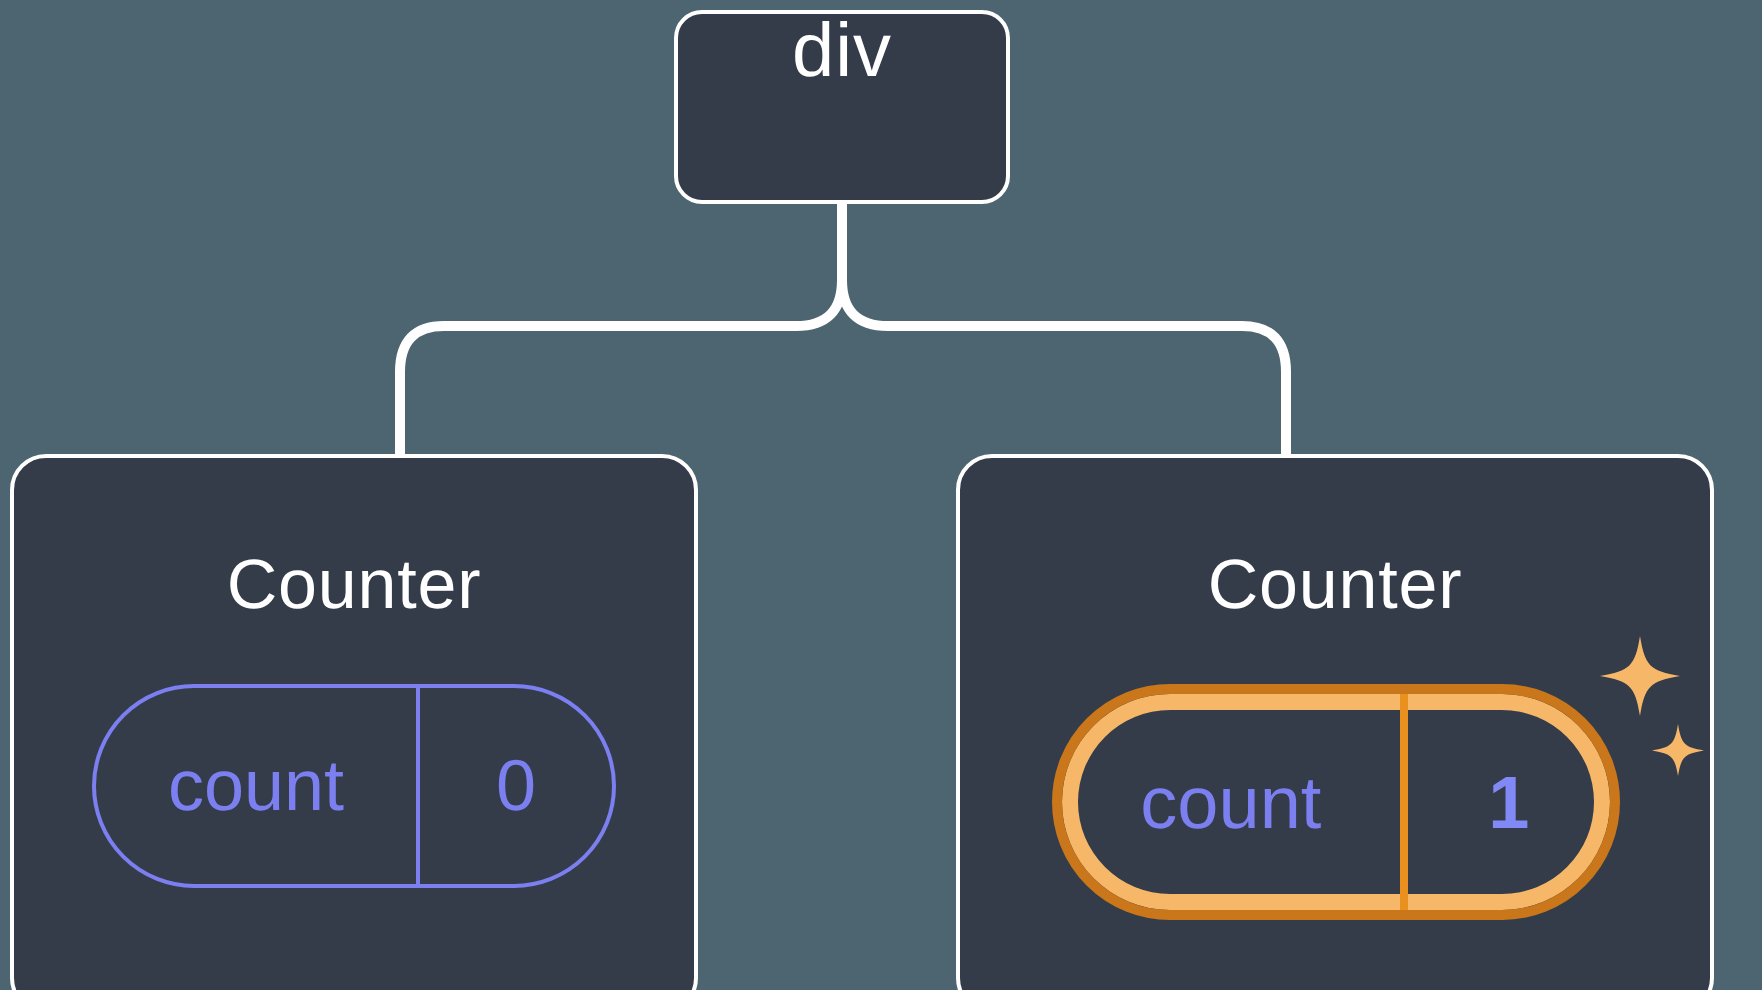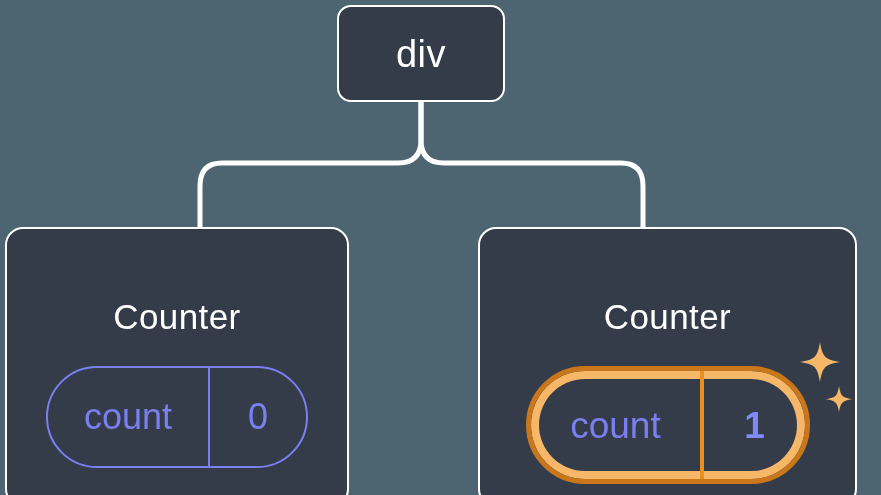--- a/index.html
+++ b/index.html
@@ -34,21 +34,21 @@
     border-radius: 18px;
     box-sizing: border-box;
   }
   .node-root {
     left: 337px;
     top: 5px;
     width: 168px;
     height: 97px;
     border-radius: 14px;
     display: flex;
-    align-items: center;
+    align-items: flex-start;
     justify-content: center;
   }
   .node-title-root {
     color: #ffffff;
     font-size: 38px;
     font-weight: 300;
     letter-spacing: 0.5px;
     line-height: 1;
   }
   .node-child {
@@ -60,21 +60,21 @@
   }
   .node-left  { left: 5px;   width: 344px; }
   .node-right { left: 478px; width: 379px; }
 
   .node-title {
     color: #ffffff;
     font-size: 35px;
     font-weight: 300;
     letter-spacing: 0.4px;
     line-height: 1;
-    margin-top: 70px;
+    margin-top: 46px;
   }
 
   
   .pill-wrap {
     position: relative;
     margin-top: 32px;
     display: flex;
     align-items: flex-end;
     justify-content: center;
   }

